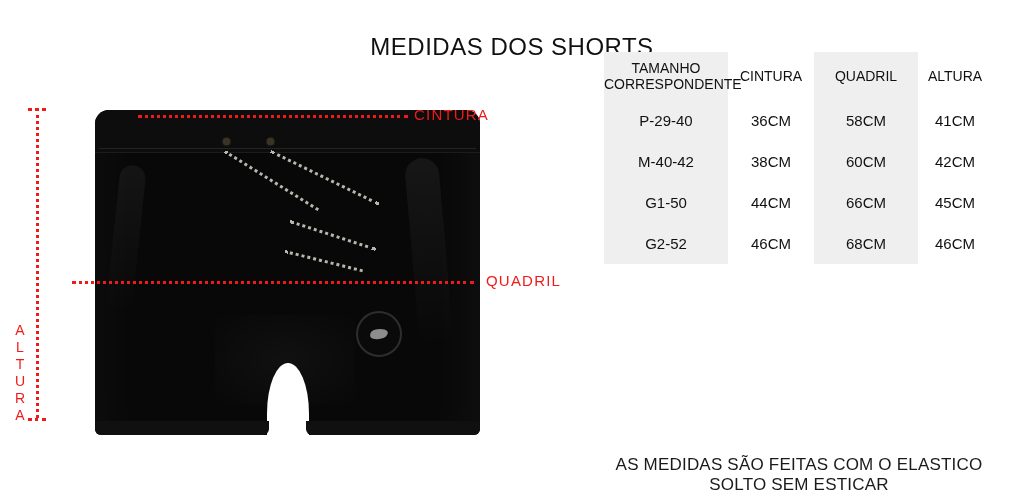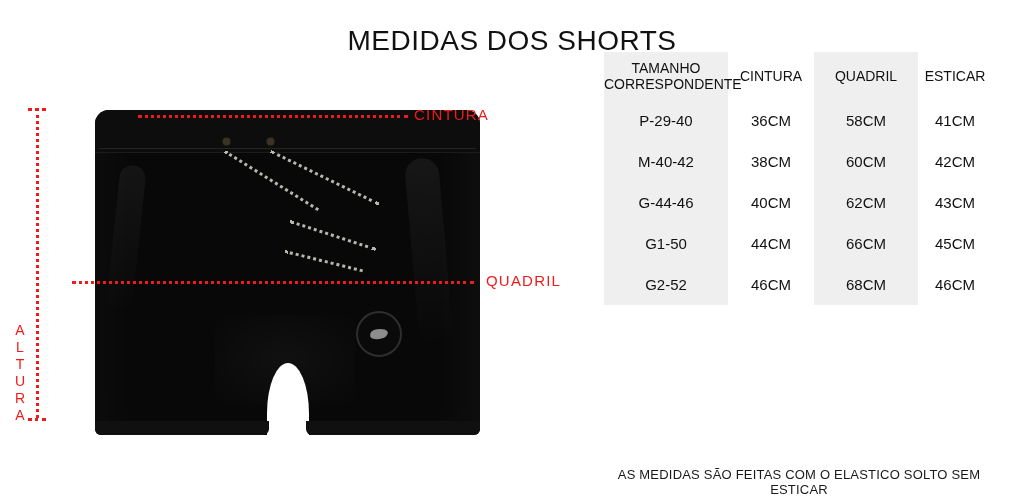--- a/index.html
+++ b/index.html
@@ -12,25 +12,25 @@
     height: 497px;
     position: relative;
     font-family: "Liberation Sans", sans-serif;
     color: #1a1a1a;
     overflow: hidden;
   }
 
   
   #page-title {
     position: absolute;
-    top: 6px;
+    top: 17px;
     left: 0;
     width: 1024px;
     text-align: center;
-    font-size: 28px;
+    font-size: 24px;
     letter-spacing: 0.5px;
     color: #111;
     font-weight: 400;
   }
 
   
   #illustration {
     position: absolute;
     left: 0;
     top: 40px;
@@ -229,24 +229,23 @@
   .shade-col { background: #efefef; }
   .hdr-two-line span { display: block; }
 
   
   #footnote {
     position: absolute;
     left: 604px;
     top: 455px;
     width: 390px;
     text-align: center;
-    font-size: 13px;
+    font-size: 17px;
     color: #1a1a1a;
     letter-spacing: .2px;
-    margin-top: 12px;
   }
 </style>
 </head>
 <body>
 
 <h1 id="page-title">MEDIDAS DOS SHORTS</h1>
 
 <div id="illustration">
 
   <div id="shorts">
@@ -296,43 +295,37 @@
       <col class="c3">
   </colgroup>
   <thead>
     <tr>
       <th class="shade-col hdr-two-line">
         <span>TAMANHO</span>
         <span>CORRESPONDENTE</span>
       </th>
       <th>CINTURA</th>
       <th class="shade-col">QUADRIL</th>
-      <th>ESTICAR</th>
+      <th>ALTURA</th>
     </tr>
   </thead>
   <tbody id="table-body">
       <tr>
         <td class="shade-col">P-29-40</td>
         <td>36CM</td>
         <td class="shade-col">58CM</td>
         <td>41CM</td>
       </tr>
       <tr>
         <td class="shade-col">M-40-42</td>
         <td>38CM</td>
         <td class="shade-col">60CM</td>
         <td>42CM</td>
       </tr>
       <tr>
-        <td class="shade-col">G-44-46</td>
-        <td>40CM</td>
-        <td class="shade-col">62CM</td>
-        <td>43CM</td>
-      </tr>
-      <tr>
         <td class="shade-col">G1-50</td>
         <td>44CM</td>
         <td class="shade-col">66CM</td>
         <td>45CM</td>
       </tr>
       <tr>
         <td class="shade-col">G2-52</td>
         <td>46CM</td>
         <td class="shade-col">68CM</td>
         <td>46CM</td>

